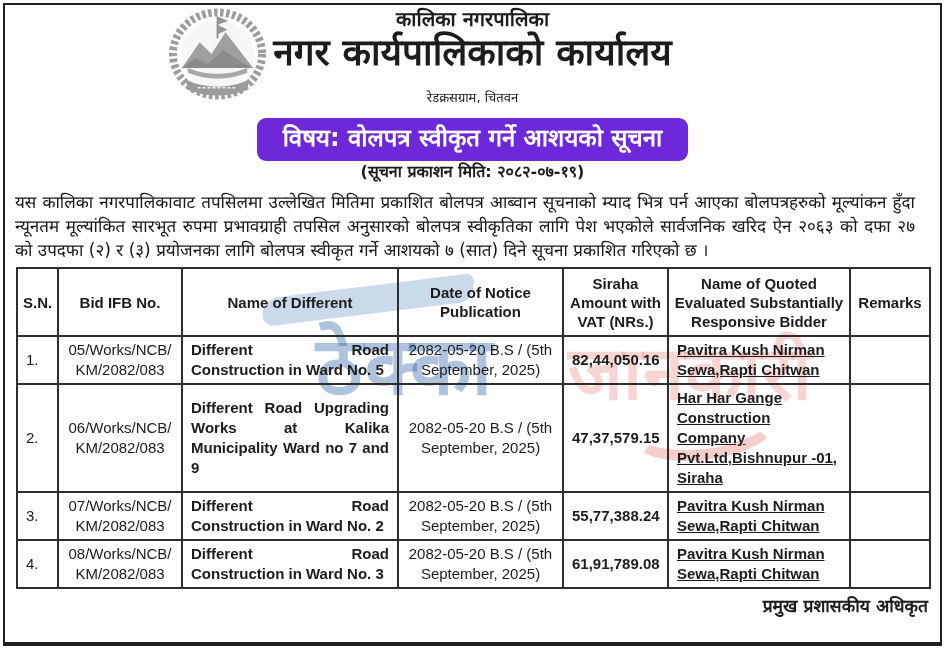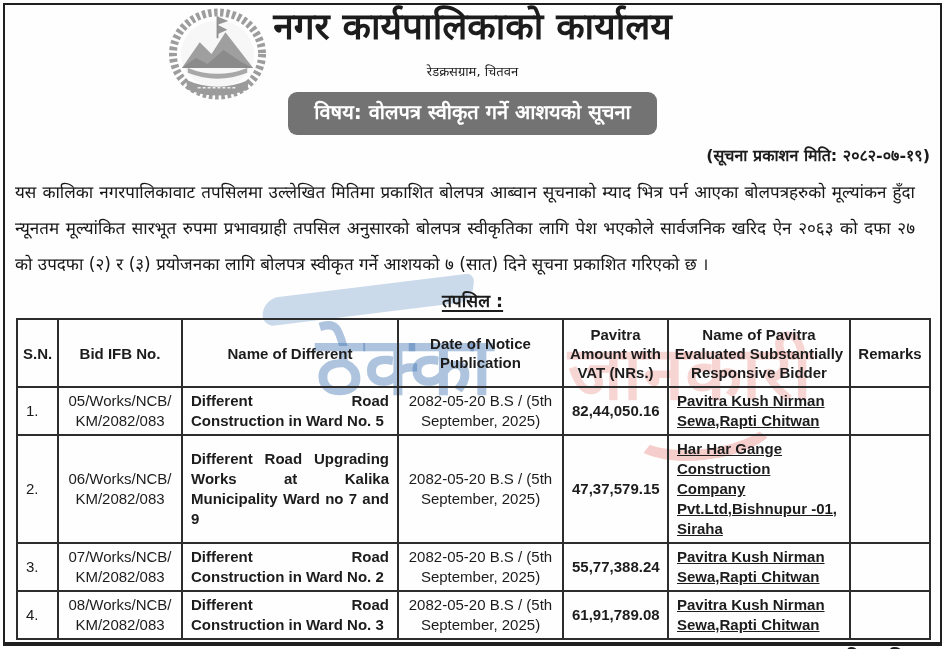--- a/index.html
+++ b/index.html
@@ -27,26 +27,26 @@
   .content{position:relative;z-index:1;padding:6px 15px 0 15px;}
 
   .logo{position:absolute;left:168px;top:6px;width:99px;height:104px;}
   .logo svg{width:100%;height:100%;opacity:.85;}
 
   .hdr{text-align:center;}
   .org-name{font-size:20px;font-weight:bold;line-height:26px;}
   .office-name{font-size:37px;font-weight:bold;line-height:42px;}
   .address{font-size:13px;line-height:24px;margin-top:12px;}
   .subject-wrap{margin-top:8px;}
-  .subject-pill{display:inline-block;background:#737373;color:#fff;
-    font-size:20px;font-weight:bold;line-height:30px;
+  .subject-pill{display:inline-block;background:#6d28d9;color:#fff;
+    font-size:24px;font-weight:bold;line-height:30px;
     padding:5px 26px 8px 26px;border-radius:9px;}
-  .pub-date{font-size:16px;font-weight:bold;line-height:22px;margin-top:10px;text-align:right;}
+  .pub-date{font-size:16px;font-weight:bold;line-height:22px;}
 
-  .body-par{margin:7px 15px 0 0;font-size:17px;line-height:36px;
+  .body-par{margin:7px 15px 0 0;font-size:17px;line-height:24px;
     text-align:justify;color:#161616;}
 
   .tapasil{text-align:center;font-size:17.5px;font-weight:bold;margin-top:7px;
     line-height:24px;}
   .tapasil span{text-decoration:underline;text-underline-offset:3px;text-decoration-thickness:2px;}
 
   
   table.notice{border-collapse:collapse;table-layout:fixed;width:913px;margin:5px 0 0 1px;
     font-family:"Liberation Sans",sans-serif;}
   table.notice th,table.notice td{border:2px solid #2d2d2d;background:transparent;
@@ -86,52 +86,50 @@
       <path d="M14 62 L32 36 L44 48 L58 26 L86 62 Z" fill="#8f8f8f"></path>
       <path d="M14 62 L28 52 L40 58 L56 44 L74 56 L86 62 Z" fill="#787878"></path>
       <path d="M20 62 Q50 74 80 62 L80 67 Q50 79 20 67 Z" fill="#9a9a9a"></path>
       <path d="M18 74 Q50 88 82 74 L80 84 Q50 96 20 84 Z" fill="#8a8a8a"></path>
       <line x1="30" y1="82" x2="70" y2="82" stroke="#ececec" stroke-width="1.6" stroke-dasharray="3 2"></line>
     </svg>
   </div>
 
   <div class="content">
     <div class="hdr">
+      <div class="org-name">कालिका नगरपालिका</div>
       <div class="office-name">नगर कार्यपालिकाको कार्यालय</div>
       <div class="address">रेडक्रसग्राम, चितवन</div>
       <div class="subject-wrap">
         <div class="subject-pill">विषय: वोलपत्र स्वीकृत गर्ने आशयको सूचना</div>
       </div>
       <div class="pub-date">(सूचना प्रकाशन मिति: २०८२-०७-१९)</div>
     </div>
 
     <p class="body-par">यस कालिका नगरपालिकावाट तपसिलमा उल्लेखित मितिमा प्रकाशित बोलपत्र आब्वान सूचनाको म्याद भित्र पर्न आएका बोलपत्रहरुको मूल्यांकन हुँदा न्यूनतम मूल्यांकित सारभूत रुपमा प्रभावग्राही तपसिल अनुसारको बोलपत्र स्वीकृतिका लागि पेश भएकोले सार्वजनिक खरिद ऐन २०६३ को दफा २७ को उपदफा (२) र (३) प्रयोजनका लागि बोलपत्र स्वीकृत गर्ने आशयको ७ (सात) दिने सूचना प्रकाशित गरिएको छ ।</p>
 
-    <div class="tapasil">
-      <span>तपसिल :</span>
-    </div>
 
     <table class="notice">
       <colgroup>
         <col style="width:41px">
           <col style="width:124px">
           <col style="width:216px">
         <col style="width:165px">
           <col style="width:105px">
           <col style="width:182px">
         <col style="width:80px">
       </colgroup>
       <thead>
         <tr class="hdr-row">
           <th>S.N.</th>
           <th>Bid IFB No.</th>
           <th>Name of Different</th>
           <th>Date of Notice Publication</th>
-          <th>Pavitra Amount with VAT (NRs.)</th>
-          <th>Name of Pavitra Evaluated Substantially Responsive Bidder</th>
+          <th>Siraha Amount with VAT (NRs.)</th>
+          <th>Name of Quoted Evaluated Substantially Responsive Bidder</th>
           <th>Remarks</th>
         </tr>
       </thead>
       <tbody id="rows-body">
           <tr style="height: 47px;">
     <td class="c-sn">1.</td>
     <td class="c-bid">05/Works/NCB/
 KM/2082/083</td>
     <td class="c-proj">Different Road Construction in Ward No. 5</td>
     <td class="c-date">2082-05-20 B.S / (5th September, 2025)</td>

